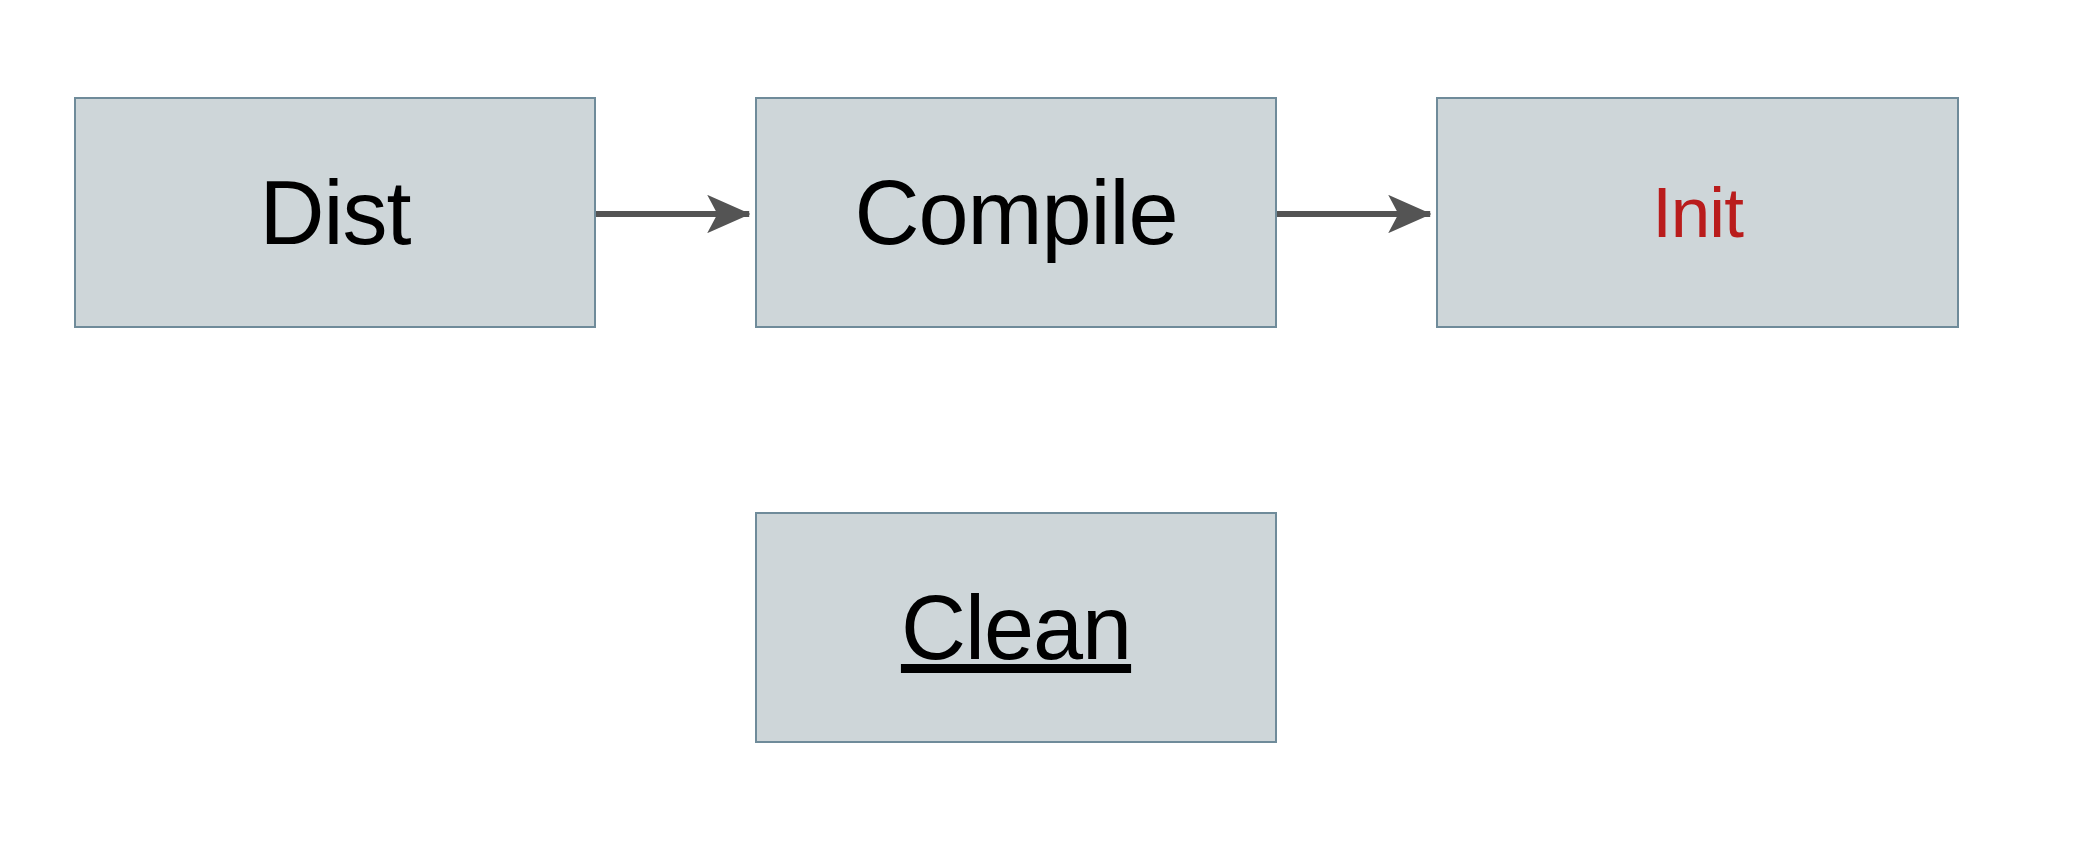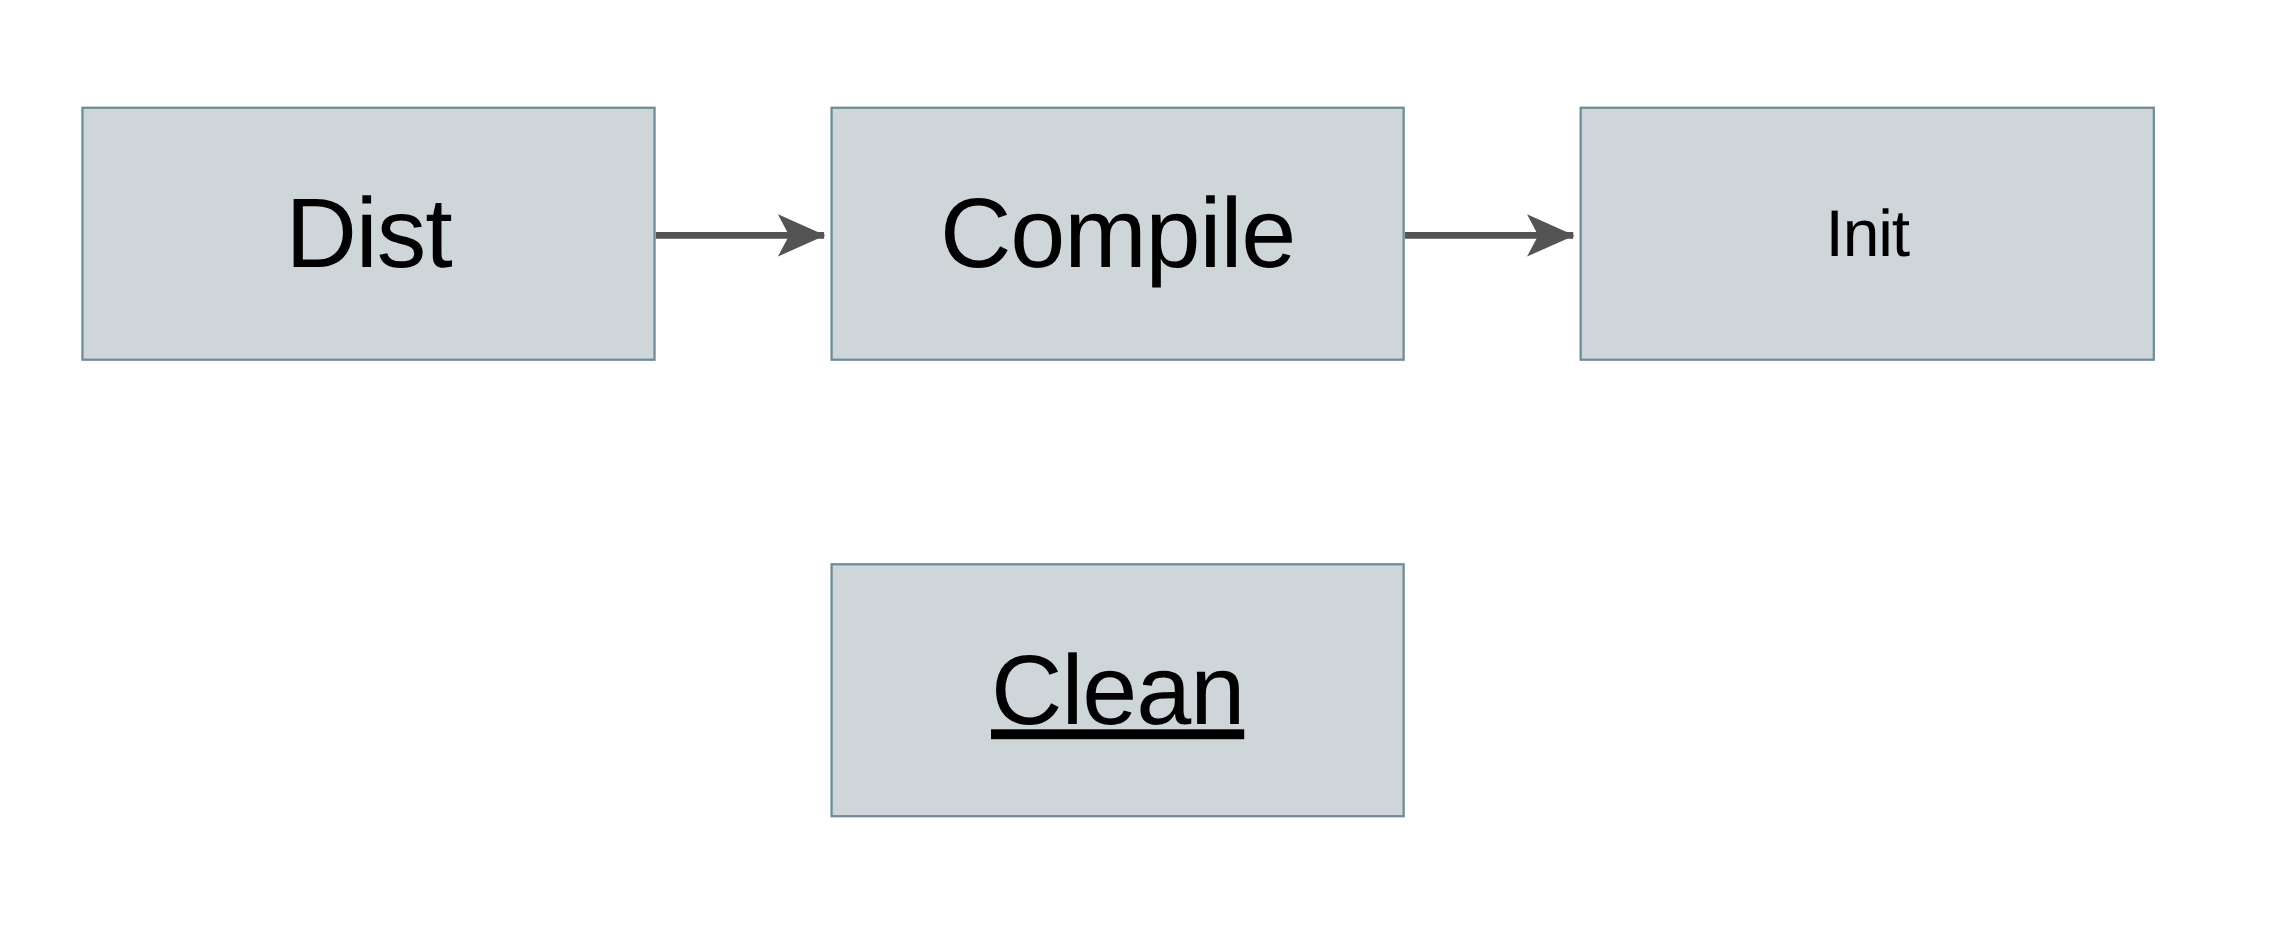--- a/index.html
+++ b/index.html
@@ -77,20 +77,20 @@
 
   <div class="node" id="node-dist" style="left: 74px; top: 97px; width: 522px; height: 231px; background: rgb(206, 214, 217); border-color: rgb(111, 139, 154); border-width: 2px;">
     <span class="node-label" style="font-size: 90px; color: rgb(0, 0, 0);">Dist</span>
   </div>
 
   <div class="node" id="node-compile" style="left: 755px; top: 97px; width: 522px; height: 231px; background: rgb(206, 214, 217); border-color: rgb(111, 139, 154); border-width: 2px;">
     <span class="node-label" style="font-size: 90px; color: rgb(0, 0, 0);">Compile</span>
   </div>
 
   <div class="node" id="node-init" style="left: 1436px; top: 97px; width: 523px; height: 231px; background: rgb(206, 214, 217); border-color: rgb(111, 139, 154); border-width: 2px;">
-    <span class="node-label" style="font-size: 60px; color: #000000;">Init</span>
+    <span class="node-label" style="font-size: 71px; color: #b91c1c;">Init</span>
   </div>
 
   <div class="node" id="node-clean" style="left: 755px; top: 512px; width: 522px; height: 231px; background: rgb(206, 214, 217); border-color: rgb(111, 139, 154); border-width: 2px; text-decoration: underline;">
     <span class="node-label" style="font-size: 90px; color: rgb(0, 0, 0);">Clean</span>
   </div>
 
 </div>
 
 </body></html>

